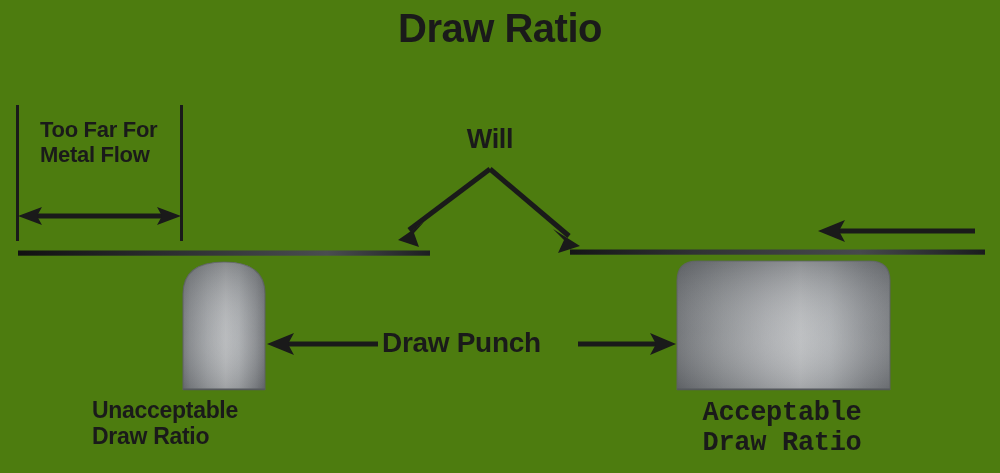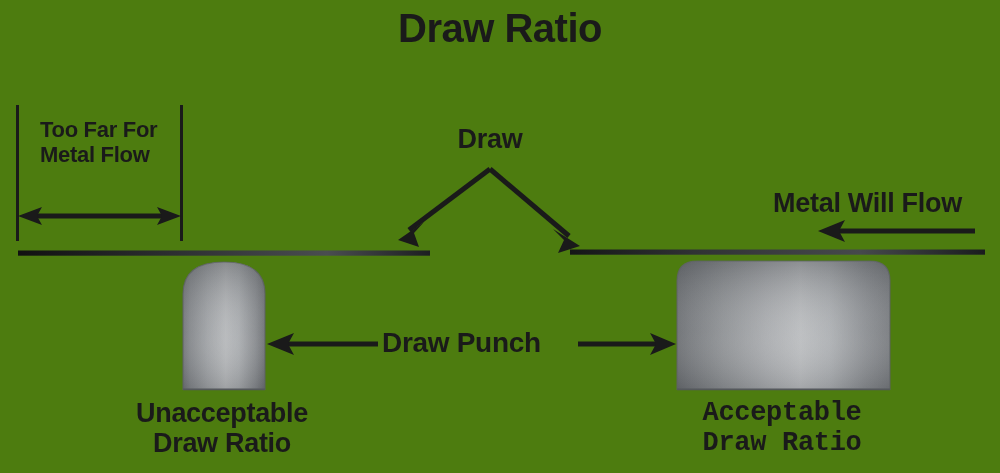--- a/index.html
+++ b/index.html
@@ -67,22 +67,22 @@
     left: 382px;
     top: 327px;
     width: 192px;
     text-align: left;
     font-size: 28px;
   }
   #label-unacceptable {
     left: 92px;
     top: 398px;
     width: 260px;
-    text-align: center;
-    font-size: 27px;
+    text-align: left;
+    font-size: 23px;
   }
   #label-acceptable {
     left: 657px;
     top: 398px;
     width: 250px;
     text-align: center;
     font-size: 27px;
     font-family: Liberation Mono, monospace;
   }
 </style>
@@ -196,23 +196,22 @@
         <polygon points="676,344 650,333 656,344 650,355" fill="#1a1a1a"></polygon>
       </g>
     </g>
   </svg>
 
   <div class="lbl" id="label-too-far">
     <span>Too Far For</span><br>
     <span>Metal Flow</span>
   </div>
 
-  <div class="lbl" id="label-blank">Draw</div>
-
-  <div class="lbl" id="label-metal-will-flow">Metal Will Flow</div>
+  <div class="lbl" id="label-blank">Will</div>
+
 
   <div class="lbl" id="label-draw-punch">Draw Punch</div>
 
   <div class="lbl" id="label-unacceptable">
     <span>Unacceptable</span><br>
     <span>Draw Ratio</span>
   </div>
 
   <div class="lbl" id="label-acceptable">
     <span>Acceptable</span><br>

